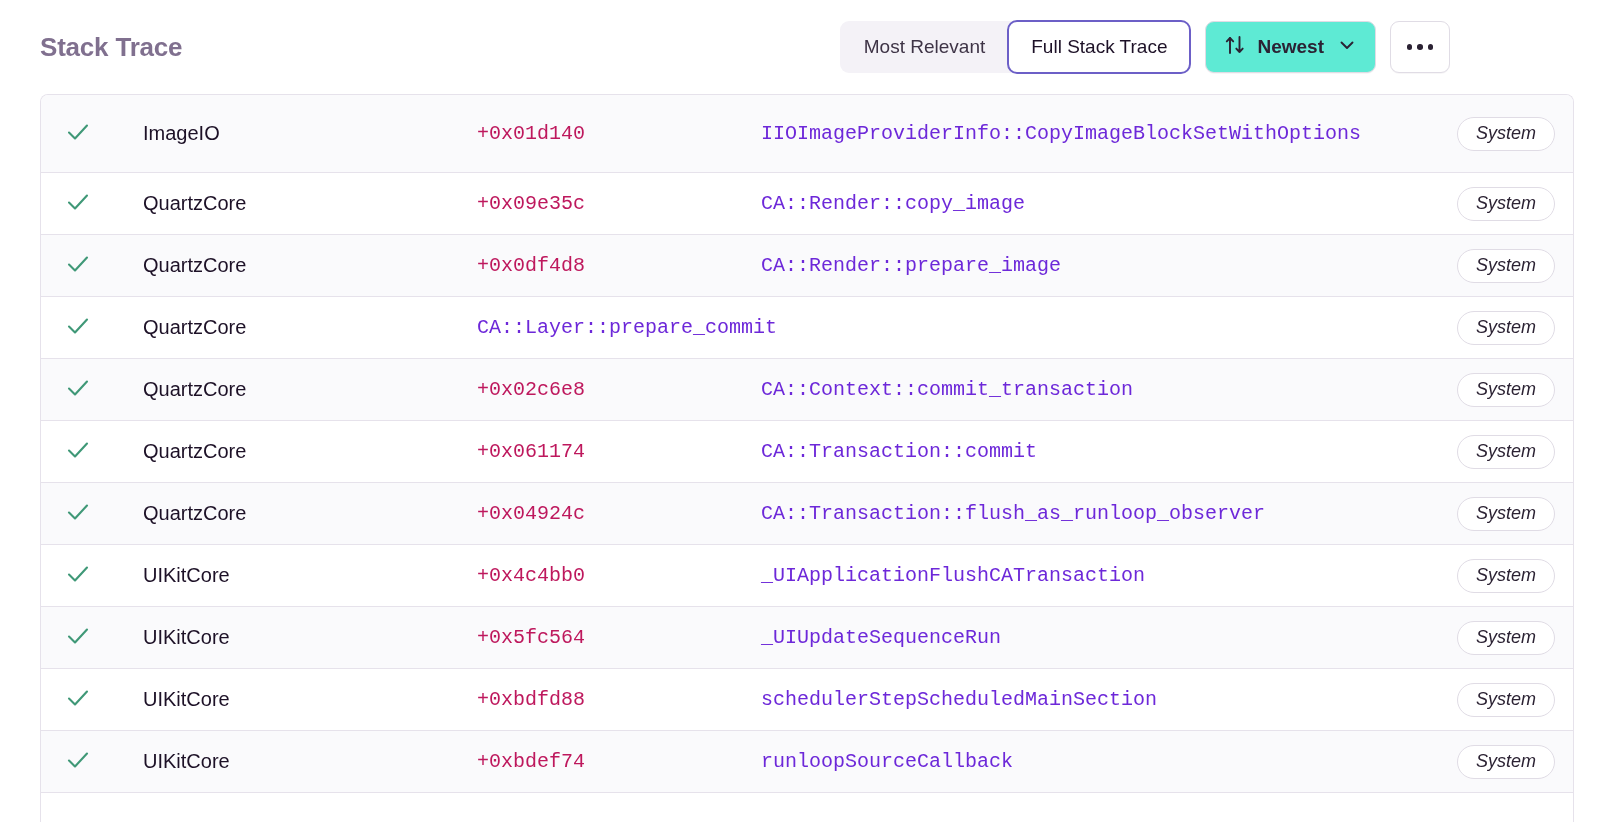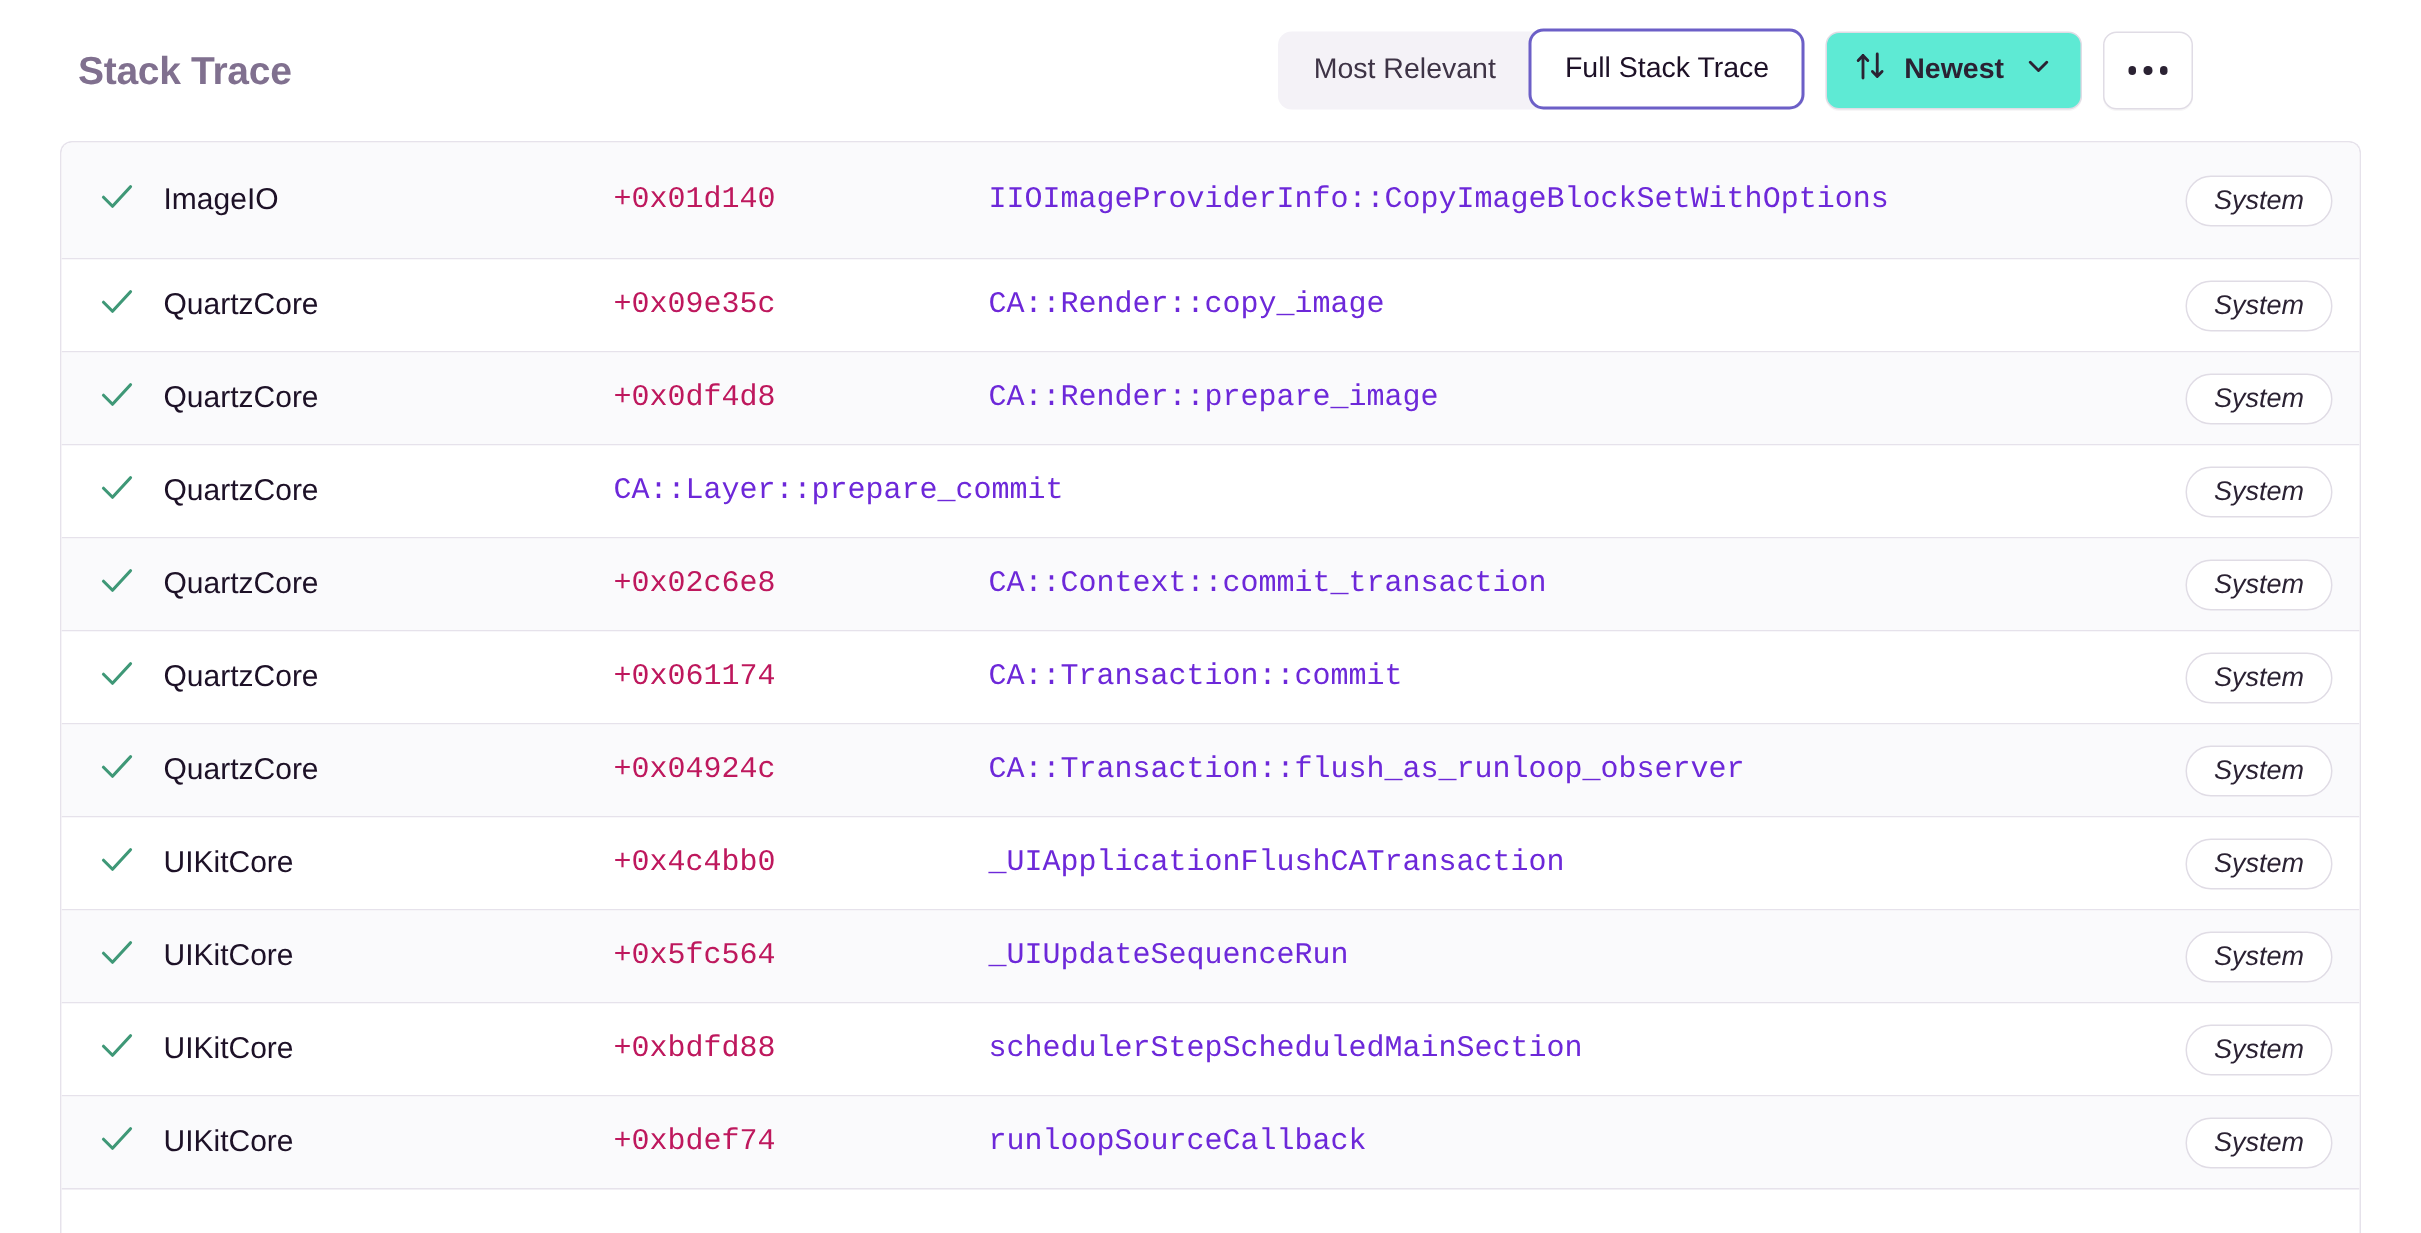--- a/index.html
+++ b/index.html
@@ -16,21 +16,21 @@
   .page {
     position: relative;
     width: 1614px;
     height: 822px;
     background: #ffffff;
   }
 
   
   .header {
     position: absolute;
-    left: 12px;
+    left: 0;
     top: 0;
     width: 1490px;
     height: 94px;
     display: flex;
     align-items: center;
     padding: 0 40px;
   }
 
   .panel-title {
     font-size: 26px;
@@ -44,21 +44,21 @@
     margin-left: auto;
     display: flex;
     align-items: center;
     gap: 14px;
   }
 
   
   .segmented {
     position: relative;
     display: flex;
-    align-items: flex-end;
+    align-items: center;
     background: #f4f2f7;
     border-radius: 9px;
     height: 52px;
     padding: 0;
   }
 
   .seg-btn {
     height: 52px;
     display: flex;
     align-items: center;
@@ -147,20 +147,21 @@
     overflow: hidden;
   }
 
   .frame-row {
     display: flex;
     align-items: center;
     min-height: 62px;
     border-bottom: 1px solid #e6e2eb;
     padding: 0 18px 0 0;
     background: #ffffff;
+    gap: 34px;
   }
   .frame-row.alt { background: #fafafc; }
   .frame-row.tall { min-height: 78px; }
 
   .cell-check {
     width: 68px;
     flex: 0 0 68px;
     display: flex;
     align-items: center;
     justify-content: center;

